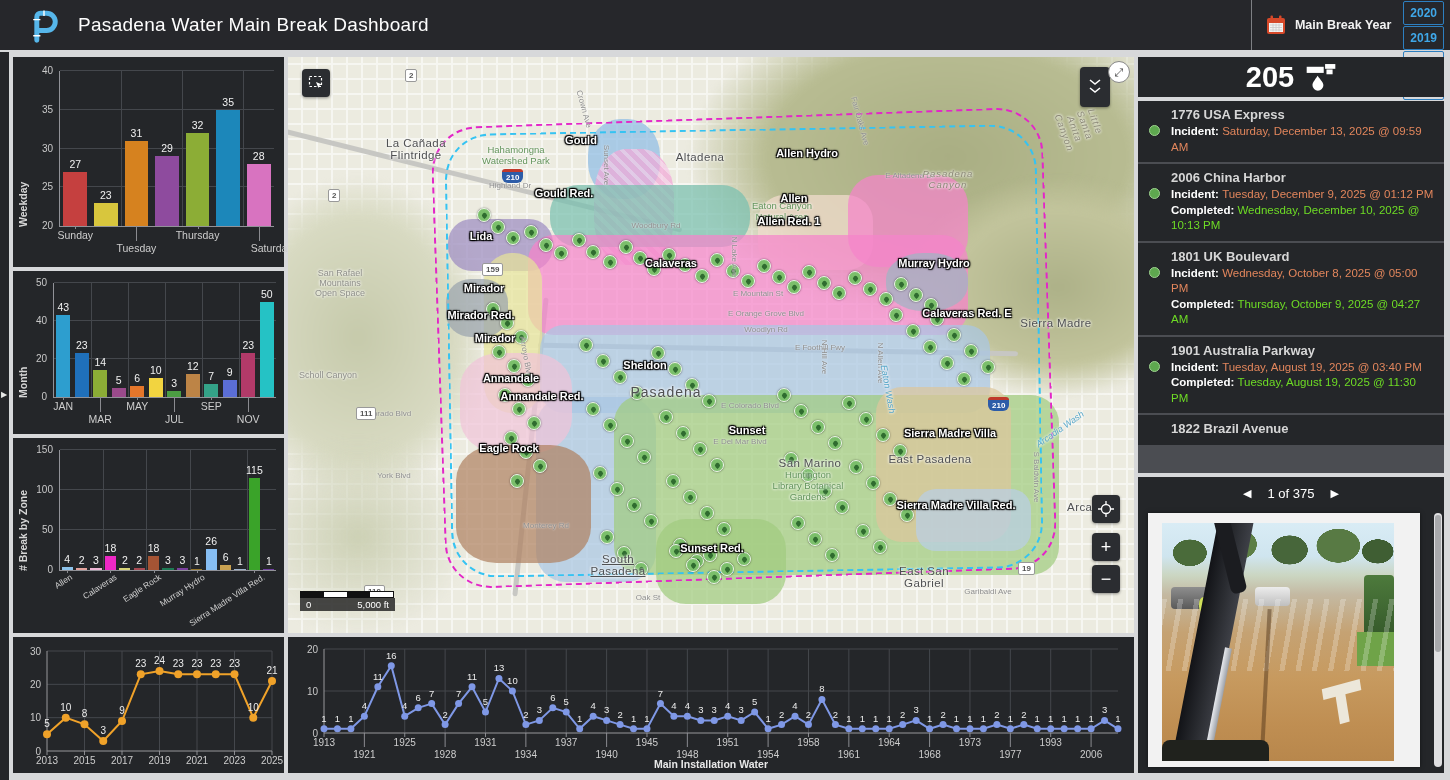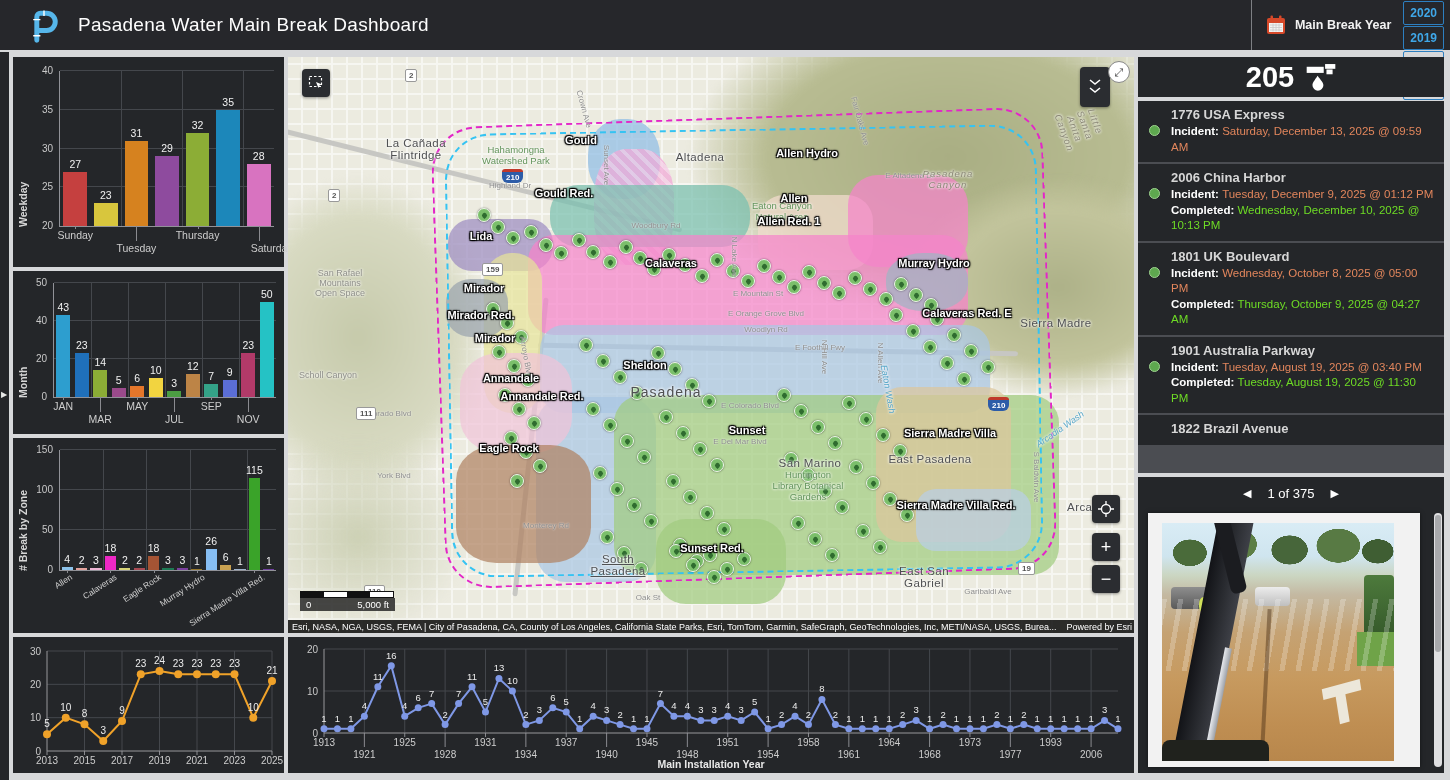--- a/index.html
+++ b/index.html
@@ -556,21 +556,21 @@
         <text x="776.1694915254237" y="84.8" text-anchor="middle" fill="#ececec" font-size="9.5">1</text>
         <circle cx="789.6271186440678" cy="91.8" r="3.5" fill="#7f98e6"></circle>
         <text x="789.6271186440678" y="84.8" text-anchor="middle" fill="#ececec" font-size="9.5">1</text>
         <circle cx="803.0847457627119" cy="91.8" r="3.5" fill="#7f98e6"></circle>
         <text x="803.0847457627119" y="84.8" text-anchor="middle" fill="#ececec" font-size="9.5">1</text>
         <circle cx="816.542372881356" cy="83.39999999999999" r="3.5" fill="#7f98e6"></circle>
         <text x="816.542372881356" y="76.39999999999999" text-anchor="middle" fill="#ececec" font-size="9.5">3</text>
         <circle cx="830" cy="91.8" r="3.5" fill="#7f98e6"></circle>
         <text x="830" y="84.8" text-anchor="middle" fill="#ececec" font-size="9.5">1</text>
       </svg></div>
-  <div class="xlabel">Main Installation Year</div>
+  <div class="xlabel">Main Installation Water</div>
 </div>
 
 <div class="panel" id="map">
   <div class="streets"></div>
 
   <div class="mtn" style="left:400px;top:-60px;width:520px;height:320px;background:radial-gradient(closest-side,#a9ae83,#b8bc92 70%,transparent);"></div>
   <div class="mtn" style="left:620px;top:120px;width:300px;height:220px;background:radial-gradient(closest-side,#adb188,#c2c49c 70%,transparent);"></div>
   <div class="mtn" style="left:-60px;top:120px;width:260px;height:320px;background:radial-gradient(closest-side,#c6caab,#d8dac2 75%,transparent);"></div>
   <div class="mtn" style="left:-40px;top:380px;width:220px;height:200px;background:radial-gradient(closest-side,#ccd0b4,transparent);"></div>
 
@@ -810,24 +810,20 @@
   </div>
   <div class="mapbtn" style="right:14px;bottom:72px;width:28px;height:28px;font-size:18px;">+</div>
   <div class="mapbtn" style="right:14px;bottom:40px;width:28px;height:28px;font-size:18px;">−</div>
   <div id="scalebar">
     <div class="bar-seg"></div>
     <div class="lbls">
       <span>0</span>
       <span>5,000 ft</span>
     </div>
   </div>
-  <div id="attrib">
-    <span>Esri, NASA, NGA, USGS, FEMA | City of Pasadena, CA, County of Los Angeles, California State Parks, Esri, TomTom, Garmin, SafeGraph, GeoTechnologies, Inc, METI/NASA, USGS, Burea...</span>
-    <span class="pow">Powered by Esri</span>
-  </div>
 </div>
 
 <div class="panel" id="count-panel">
   <span id="count-num">205</span>
   <svg width="30" height="28" viewBox="0 0 44 40" fill="#fff">
     <rect x="1" y="5" width="25" height="9"></rect>
     <rect x="28" y="1" width="15" height="7"></rect>
     <rect x="30" y="9" width="9" height="7"></rect>
     <path d="M17 18 c-4.5 7 -7.5 10 -7.5 14 a8 8 0 0 0 16 0 c0 -4 -3.5 -7 -8.5 -14z"></path>
   </svg>

